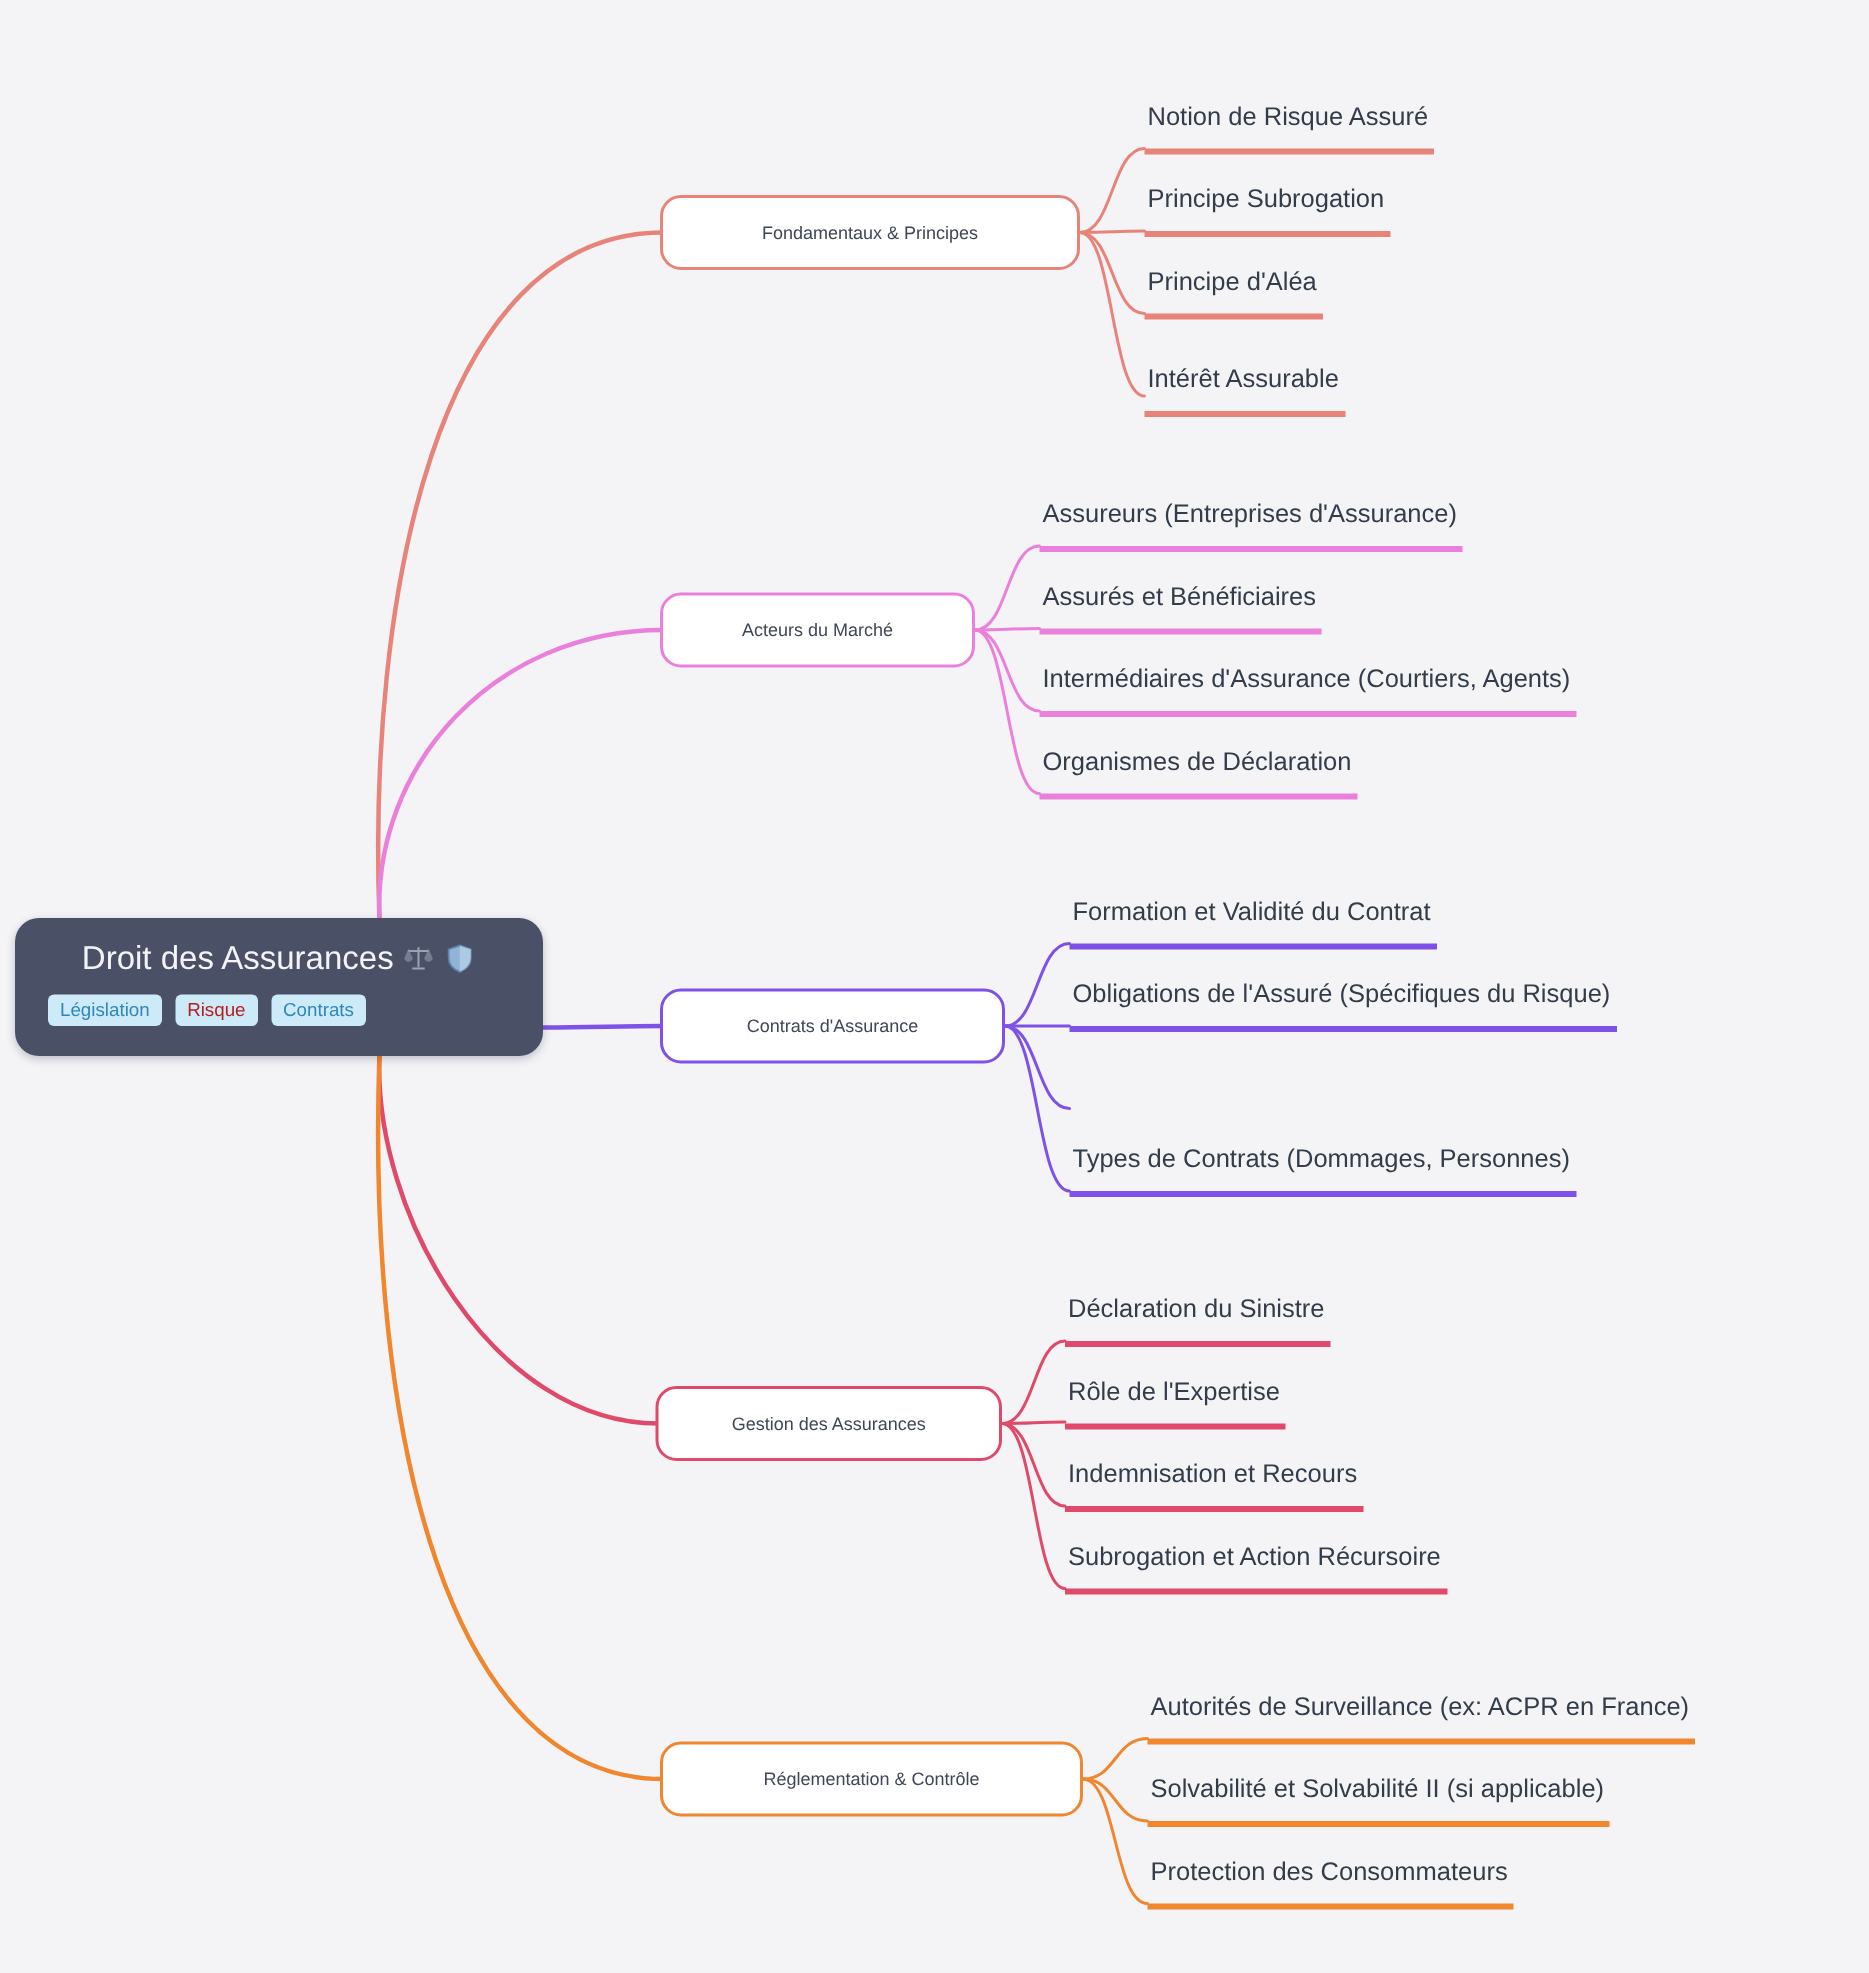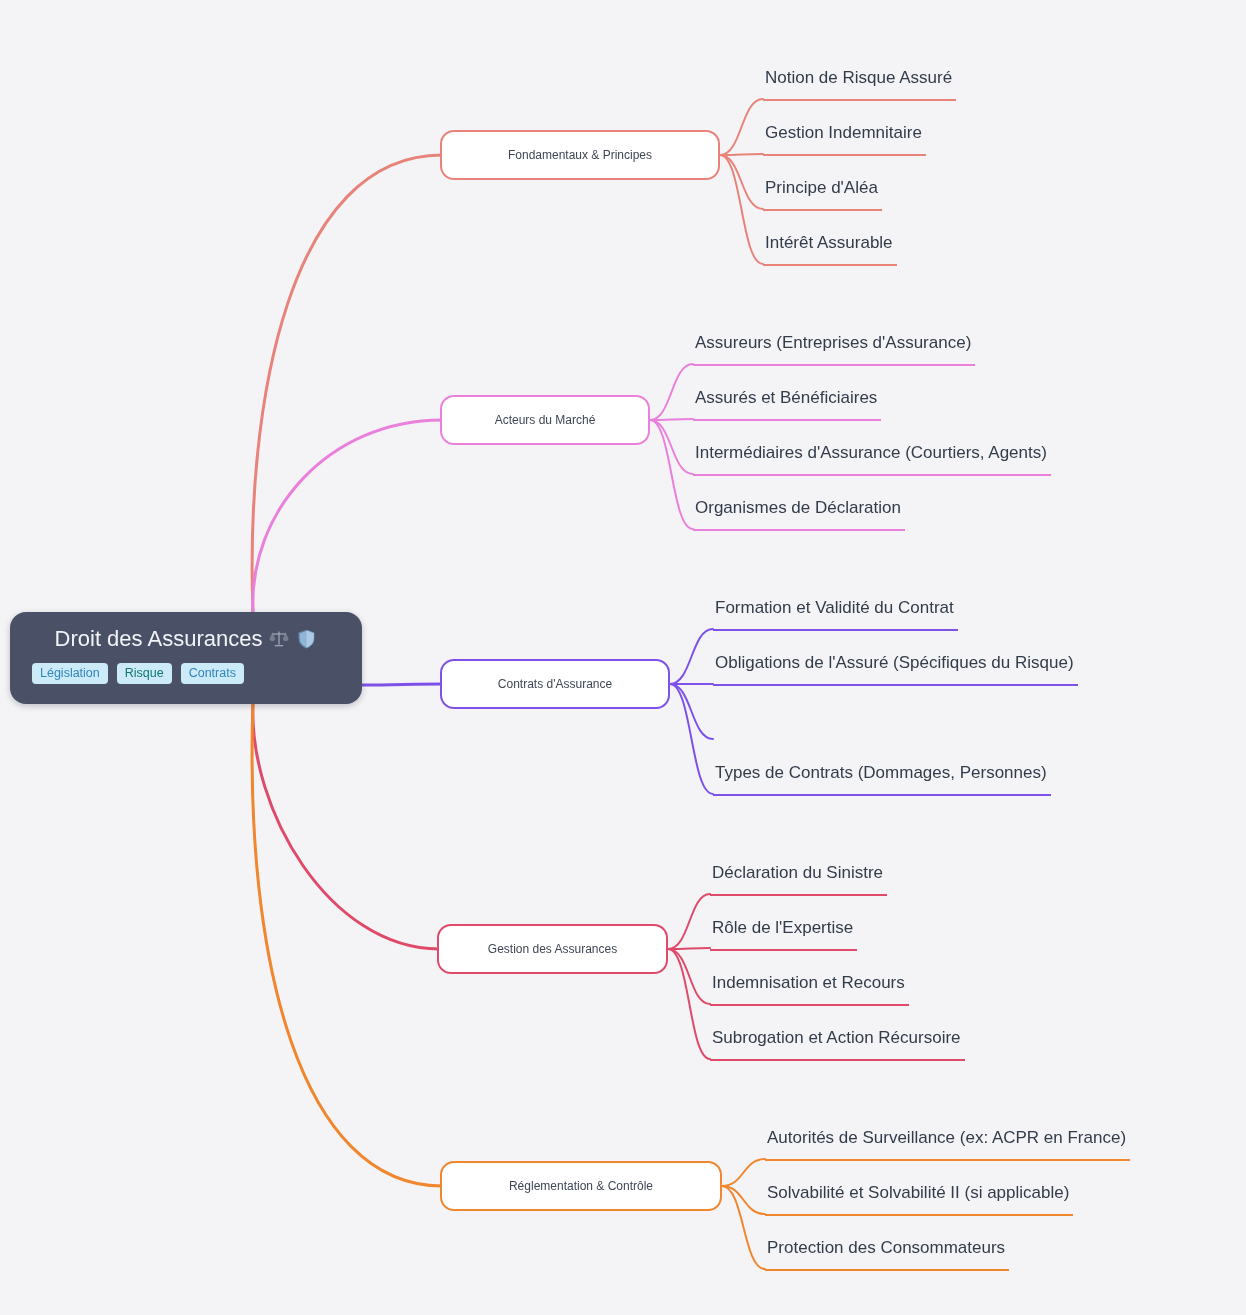--- a/index.html
+++ b/index.html
@@ -70,21 +70,21 @@
     white-space: nowrap;
     cursor: pointer;
   }
   .leaf {
     position: absolute;
     white-space: nowrap;
     font-size: 17px;
     color: #333c4a;
     line-height: 26px;
     padding: 0 4px 8px 2px;
-    border-bottom: 2px solid #a21caf;
+    border-bottom: 4px solid #a21caf;
     cursor: pointer;
   }
   .icon { display: inline-flex; align-items: center; }
 </style>
 </head>
 <body style="background-color: rgb(244, 244, 246);">
 
 <div id="canvas">
 
   <svg id="connectors">
@@ -134,38 +134,38 @@
       </span>
       <span class="icon">
         <svg width="21" height="22" viewBox="0 0 24 24">
           <path d="M12 2 L20.5 5 V11.5 C20.5 16.5 16.8 20.3 12 22.2 C7.2 20.3 3.5 16.5 3.5 11.5 V5 Z" fill="#8fb4d6" stroke="#5f82a6" stroke-width="1.3"></path>
           <path d="M12 2 L20.5 5 V11.5 C20.5 16.5 16.8 20.3 12 22.2 Z" fill="#b9d2e8" opacity="0.7"></path>
         </svg>
       </span>
     </div>
     <div class="root-tags">
       <span class="tag" style="background-color: rgb(205, 234, 249); color: rgb(47, 134, 184);">Législation</span>
-      <span class="tag" style="background-color: rgb(205, 234, 249); color: #0f766e;">Risque</span>
+      <span class="tag" style="background-color: rgb(205, 234, 249); color: #b91c1c;">Risque</span>
       <span class="tag" style="background-color: rgb(205, 234, 249); color: rgb(47, 134, 184);">Contrats</span>
     </div>
   </div>
 
   <div class="branch" style="left: 440px; top: 130px; width: 280px; border-color: rgb(232, 131, 122);">
     <span>Fondamentaux &amp; Principes</span>
   </div>
   <div class="leaf" style="left: 763px; top: 65px; border-bottom-color: rgb(232, 131, 122);">
     <span>Notion de Risque Assuré</span>
   </div>
   <div class="leaf" style="left: 763px; top: 120px; border-bottom-color: rgb(232, 131, 122);">
-    <span>Gestion Indemnitaire</span>
+    <span>Principe Subrogation</span>
   </div>
   <div class="leaf" style="left: 763px; top: 175px; border-bottom-color: rgb(232, 131, 122);">
     <span>Principe d'Aléa</span>
   </div>
-  <div class="leaf" style="left: 763px; top: 230px; border-bottom-color: rgb(232, 131, 122);">
+  <div class="leaf" style="left: 763px; top: 240px; border-bottom-color: rgb(232, 131, 122);">
     <span>Intérêt Assurable</span>
   </div>
 
   <div class="branch" style="left: 440px; top: 395px; width: 210px; border-color: rgb(234, 128, 220);">
     <span>Acteurs du Marché</span>
   </div>
   <div class="leaf" style="left: 693px; top: 330px; border-bottom-color: rgb(234, 128, 220);">
     <span>Assureurs (Entreprises d'Assurance)</span>
   </div>
   <div class="leaf" style="left: 693px; top: 385px; border-bottom-color: rgb(234, 128, 220);">

